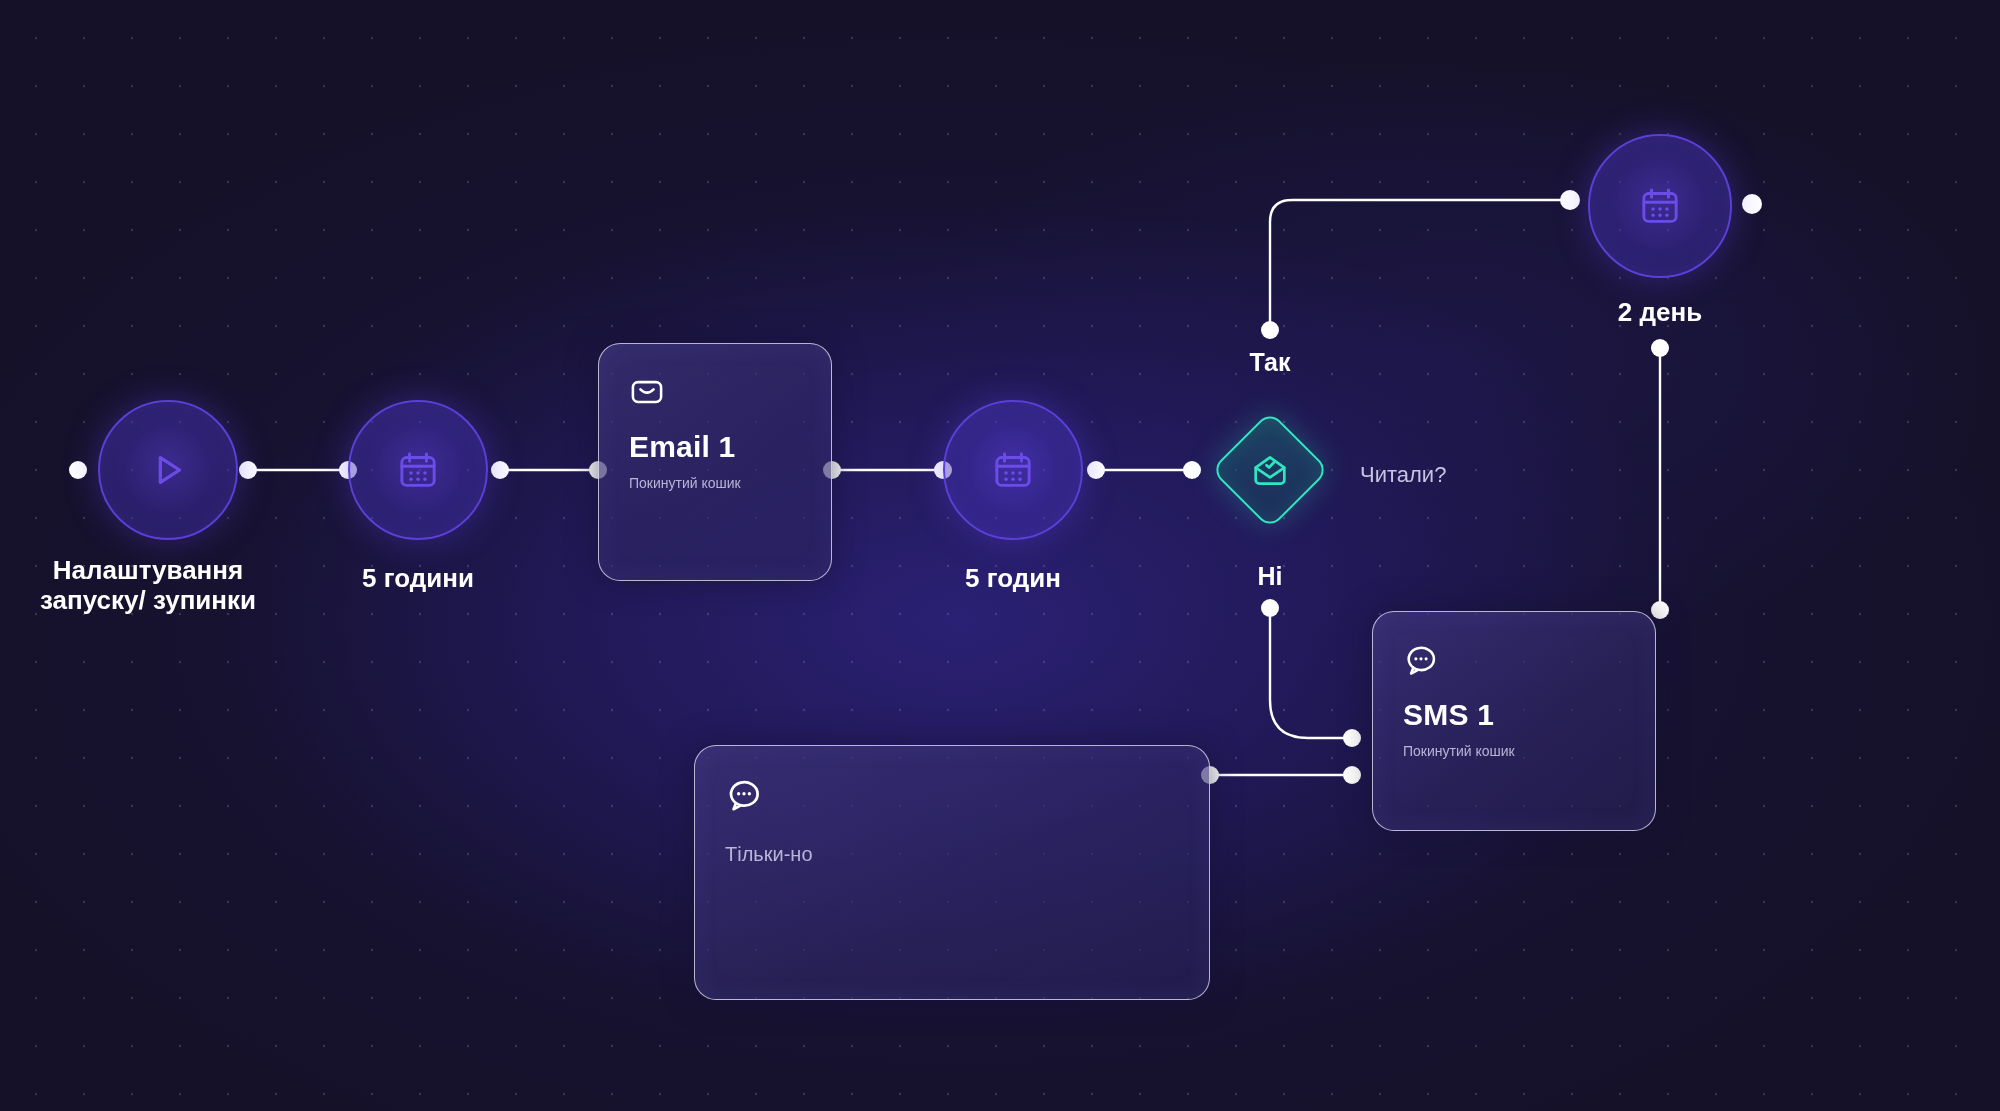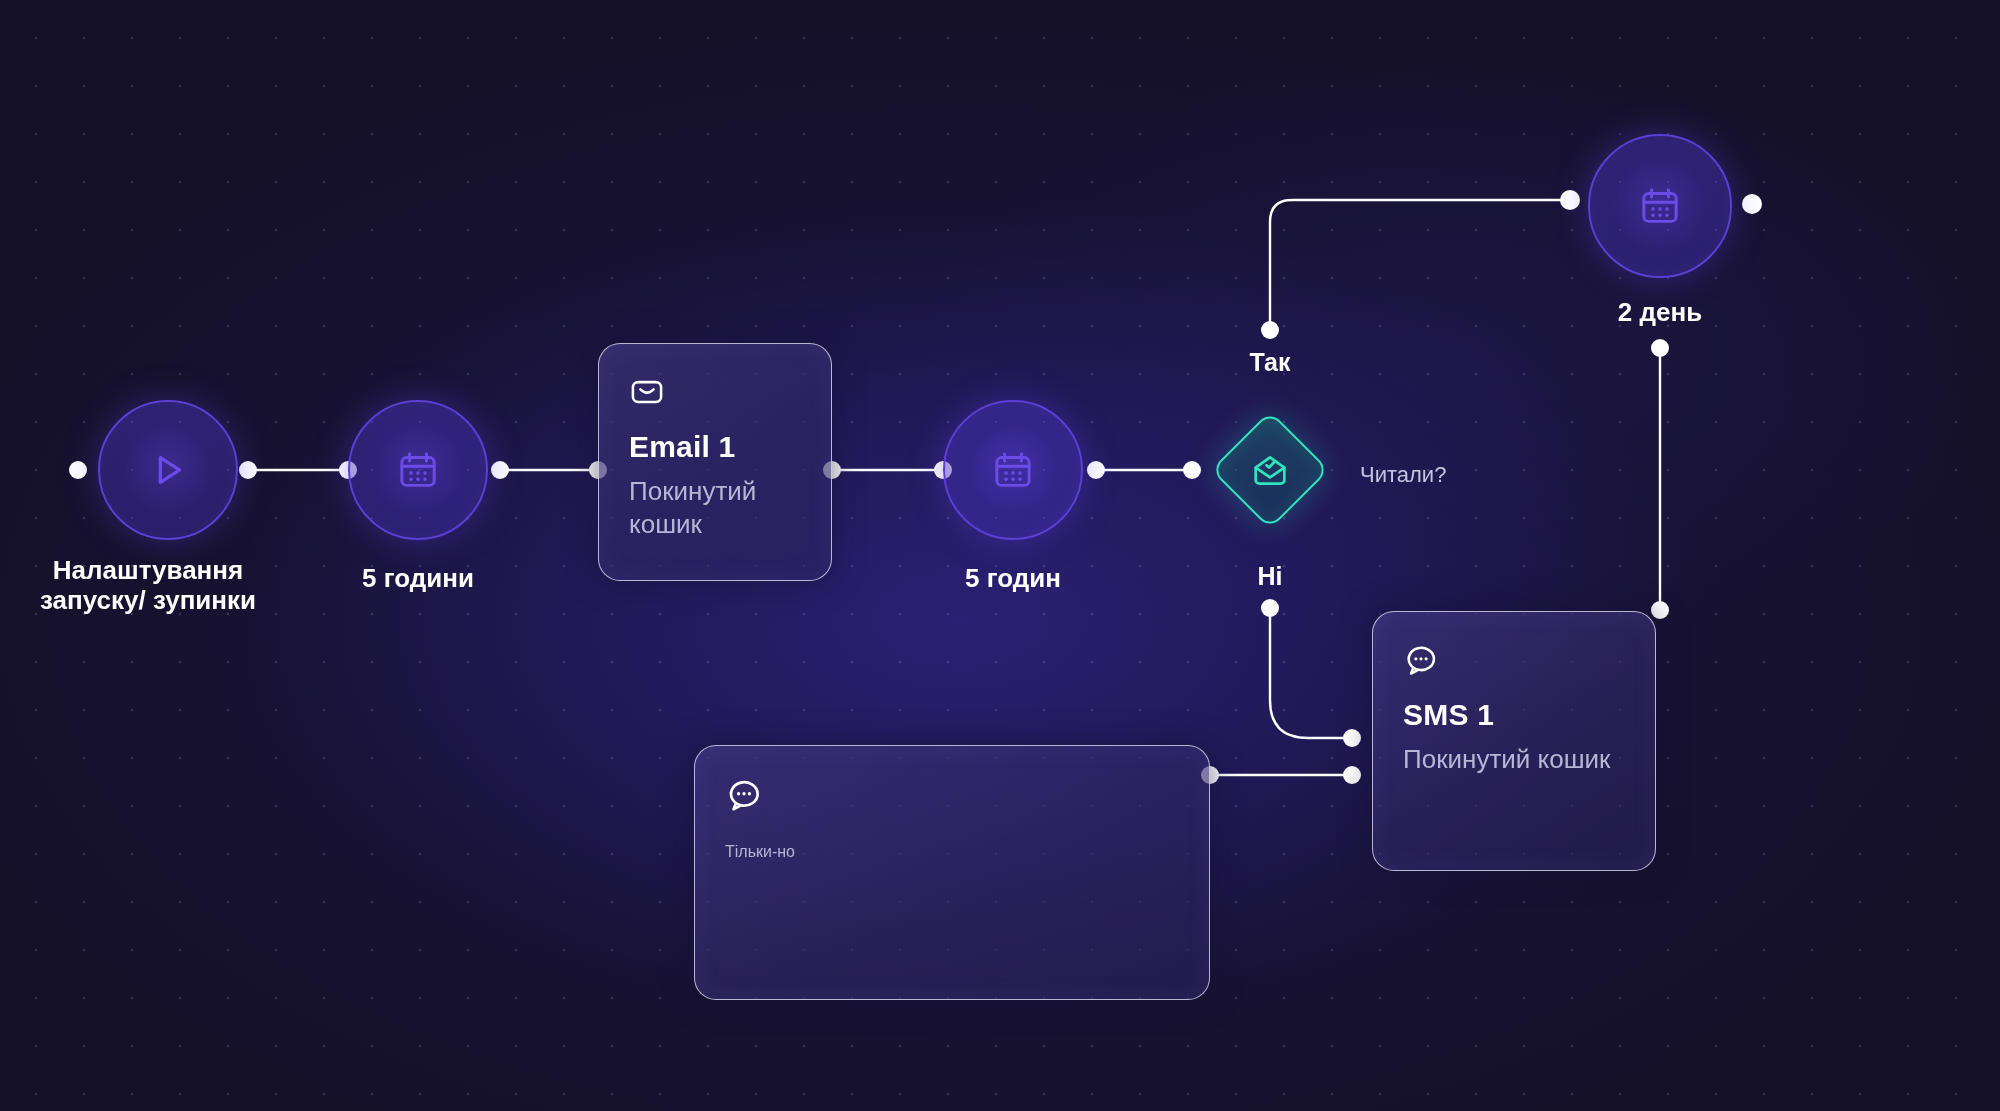--- a/index.html
+++ b/index.html
@@ -61,24 +61,24 @@
     padding:30px 30px 26px 30px;
     display:flex; flex-direction:column;
   }
   .card .cico { margin-bottom:16px; }
   .card-title {
     font-size:30px; font-weight:700; color:#ffffff;
     letter-spacing:0.2px; line-height:1.15;
   }
   .card-sub {
     margin-top:10px;
-    font-size:26px; font-weight:400; color:#b9b5d6; line-height:1.28;
+    font-size:14px; font-weight:400; color:#b9b5d6; line-height:1.28;
   }
   .card.msg .card-title { font-size:30px; line-height:1.32; max-width:440px; }
-  .card.msg .card-sub { font-size:16px; margin-top:8px; }
+  .card.msg .card-sub { font-size:20px; margin-top:8px; }
 
   
   .nlabel {
     position:absolute;
     font-size:26px; font-weight:700; color:#ffffff;
     text-align:center; line-height:1.17; white-space:pre-line;
   }
   .blabel {
     position:absolute;
     font-size:25px; font-weight:700; color:#ffffff;
@@ -237,21 +237,21 @@
           <circle cx="15.8" cy="13.6" r="0.95" fill="#6b4ce8" stroke="none"></circle>
           <circle cx="8.2" cy="17.1" r="0.95" fill="#6b4ce8" stroke="none"></circle>
           <circle cx="12" cy="17.1" r="0.95" fill="#6b4ce8" stroke="none"></circle>
           <circle cx="15.8" cy="17.1" r="0.95" fill="#6b4ce8" stroke="none"></circle>
         </svg>
       </span>
     </div>
   </div>
   <div class="nlabel" style="left:1550px; top:297px; width:220px;">2 день</div>
 
-  <div class="node card" style="left:1372px; top:611px; width:284px; height:260px;">
+  <div class="node card" style="left:1372px; top:611px; width:284px; height:220px;">
     <span class="cico">
       <svg width="36" height="36" viewBox="0 0 24 24" fill="none" stroke="#ffffff" stroke-width="1.7" stroke-linecap="round" stroke-linejoin="round">
         <path d="M20.6 11.3 a8.4 7.4 0 1 1 -3.6 -6.05 8.4 7.4 0 0 1 3.6 6.05 Z"></path>
         <path d="M6.9 17.2 L5.4 21 L9.5 18.9"></path>
         <circle cx="8.6" cy="11.2" r="1.05" fill="#ffffff" stroke="none"></circle>
         <circle cx="12" cy="11.2" r="1.05" fill="#ffffff" stroke="none"></circle>
         <circle cx="15.4" cy="11.2" r="1.05" fill="#ffffff" stroke="none"></circle>
       </svg>
     </span>
     <div class="card-title">SMS 1</div>

